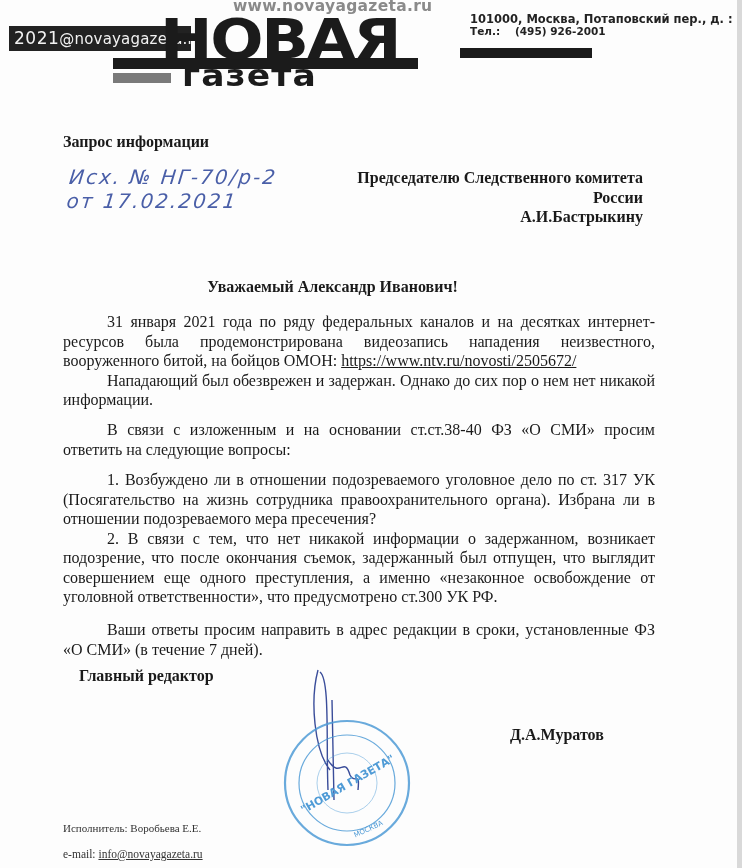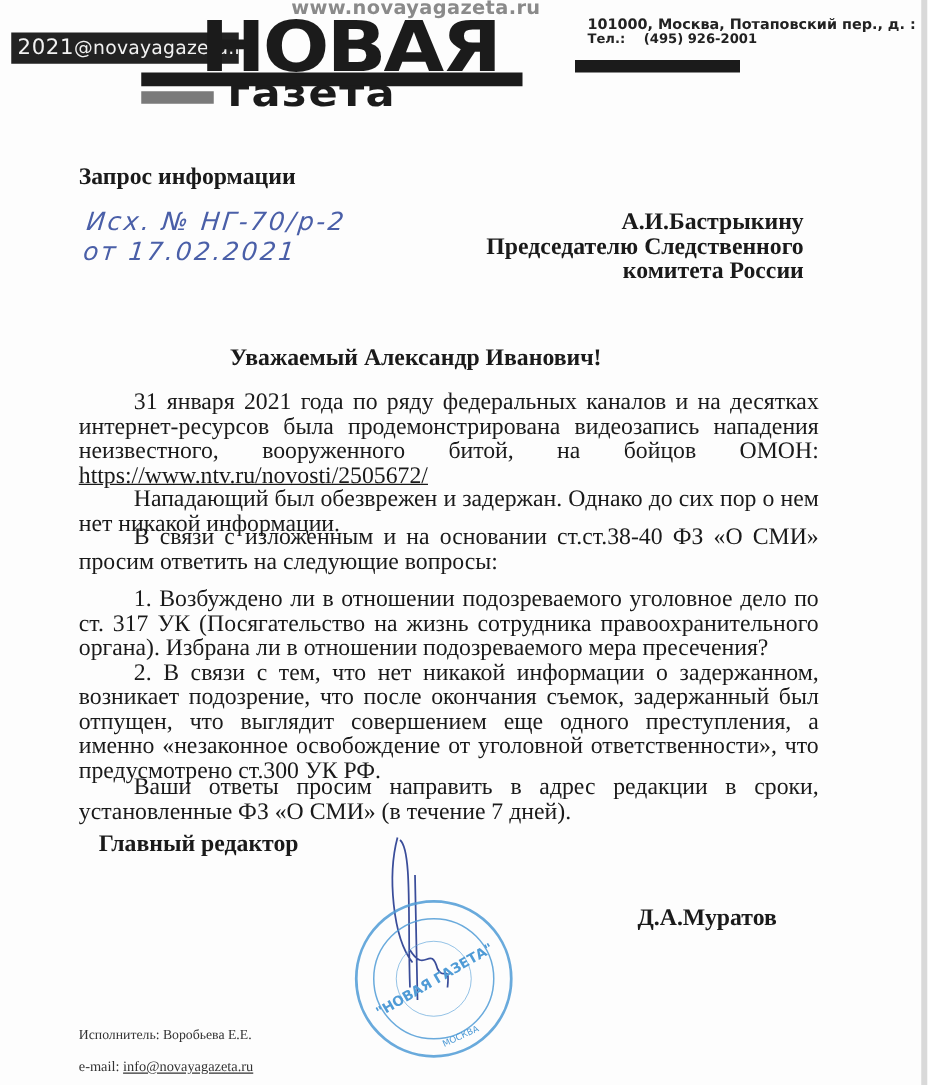--- a/index.html
+++ b/index.html
@@ -37,21 +37,21 @@
   .logo-dark-bar { left: 460px; top: 48px; width: 132px; height: 10px; background: #1b1b1b; }
   .contacts {
     left: 470px; top: 13px; font-family: "DejaVu Sans", sans-serif; font-weight: bold;
     font-size: 10.5px; line-height: 12px; color: #222;
   }
   .contacts .addr { font-size: 11.5px; }
   .contacts .lbl { display: inline-block; width: 45px; }
 
   
   .bold { font-weight: bold; }
-  .t { font-size: 19px; line-height: 19.5px; }
+  .t { font-size: 16px; line-height: 19.5px; }
   .request-title { left: 63px; top: 132px; }
   .handwritten {
     left: 68px; top: 165px; font-family: "DejaVu Sans", sans-serif; font-style: italic;
     color: #4a5fa8; font-size: 20px; line-height: 24px; letter-spacing: 2px;
     transform: skewX(-6deg);
   }
   .recipient { left: 316px; top: 168px; text-align: right; width: 327px; }
   .salutation { left: 0; width: 742px; text-align: center; top: 277px; padding-right: 77px; box-sizing: border-box; }
   .para { left: 63px; width: 592px; text-align: justify; }
   .para p { margin: 0; text-indent: 44px; }
@@ -92,22 +92,22 @@
   </div>
 </div>
 
 <div class="abs t bold request-title">Запрос информации</div>
 <div class="abs handwritten">
   <div>Исх. № НГ-70/р-2</div>
   <div>от 17.02.2021</div>
 </div>
 
 <div class="abs t bold recipient">
+  <div>Председателю Следственного комитета России</div>
   <div>А.И.Бастрыкину</div>
-  <div>Председателю Следственного комитета России</div>
 </div>
 
 <div class="abs t bold salutation">Уважаемый Александр Иванович!</div>
 
 <div class="abs t para p1">
   <p><span>31 января 2021 года по ряду федеральных каналов и на десятках интернет-ресурсов была продемонстрирована видеозапись нападения неизвестного, вооруженного битой, на бойцов ОМОН: </span><span class="link">https://www.ntv.ru/novosti/2505672/</span></p>
   <p>Нападающий был обезврежен и задержан. Однако до сих пор о нем нет никакой информации.</p>
 </div>
 
 <div class="abs t para p2">

